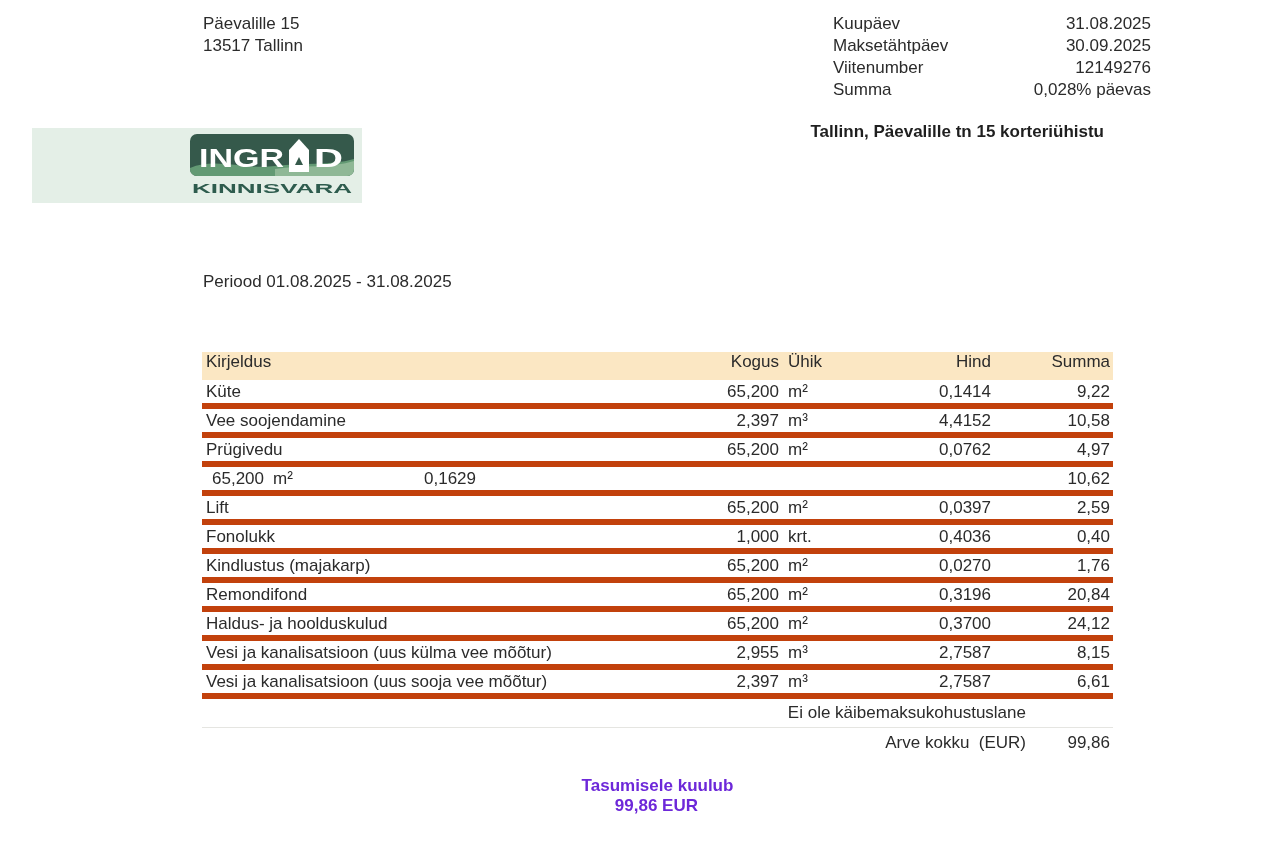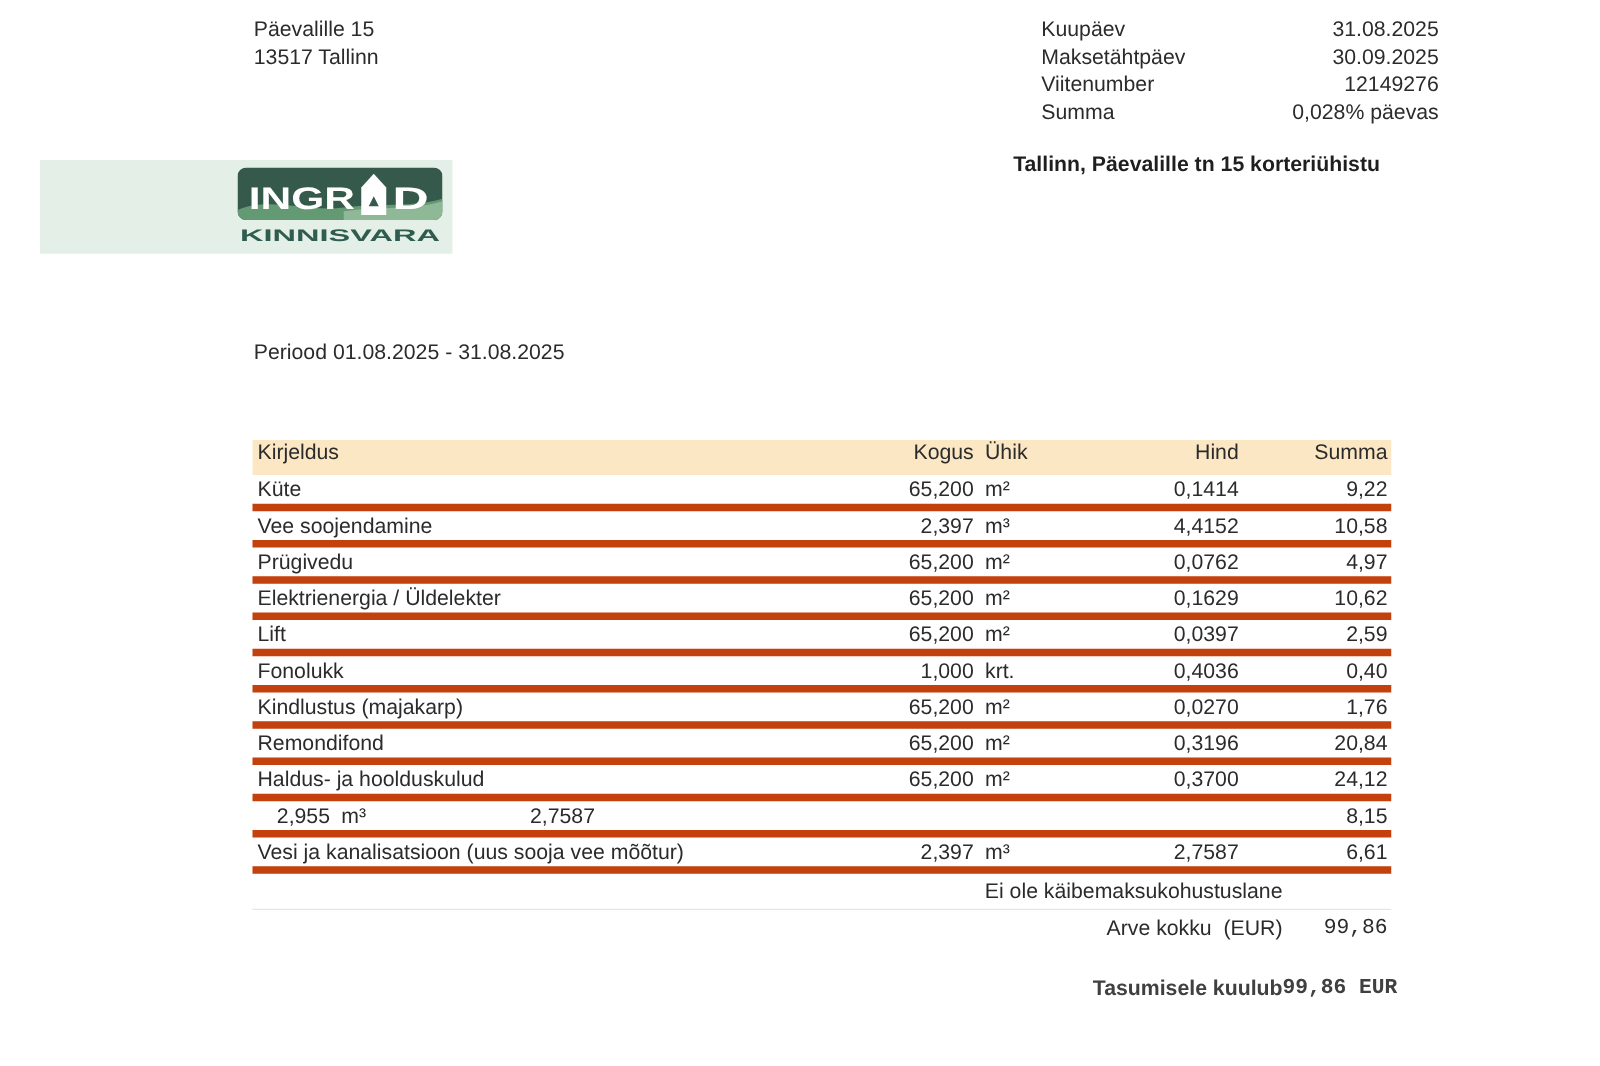--- a/index.html
+++ b/index.html
@@ -67,27 +67,27 @@
   .c4 { width: 146px; text-align: right; }
   .c5 { flex: 1; text-align: right; padding-right: 3px; }
 
   .total-row {
     display: flex; align-items: center;
     height: 29px;
     box-sizing: border-box;
   }
   .total-row.bordered { border-bottom: 1px solid #e5e5e1; }
   .total-label { flex: 1; text-align: right; white-space: pre; }
-  .total-value { width: 84px; text-align: right; padding-right: 3px; white-space: pre; font-family: Liberation Mono, monospace; }
+  .total-value { width: 84px; text-align: right; padding-right: 3px; white-space: pre; }
 
   
   .bottom-totals {
     position: absolute; left: 202px; top: 776px; width: 911px;
   }
-  .bold-row { font-weight: bold; color: #404040; }
+  .bold-row { font-weight: bold; color: #6d28d9; flex-direction: column; }
 </style>
 </head>
 <body>
 
 <div class="address-block">
   <div>Päevalille 15</div>
   <div>13517 Tallinn</div>
 </div>
 
 <div class="meta-block">
@@ -161,21 +161,20 @@
 
   <div class="tr">
     <span class="c1">Prügivedu</span>
     <span class="c2">65,200</span>
     <span class="c3">m²</span>
     <span class="c4">0,0762</span>
     <span class="c5">4,97</span>
   </div>
 
   <div class="tr">
-    <span class="c1">Elektrienergia / Üldelekter</span>
     <span class="c2">65,200</span>
     <span class="c3">m²</span>
     <span class="c4">0,1629</span>
     <span class="c5">10,62</span>
   </div>
 
   <div class="tr">
     <span class="c1">Lift</span>
     <span class="c2">65,200</span>
     <span class="c3">m²</span>
@@ -209,20 +208,21 @@
 
   <div class="tr">
     <span class="c1">Haldus- ja hoolduskulud</span>
     <span class="c2">65,200</span>
     <span class="c3">m²</span>
     <span class="c4">0,3700</span>
     <span class="c5">24,12</span>
   </div>
 
   <div class="tr">
+    <span class="c1">Vesi ja kanalisatsioon (uus külma vee mõõtur)</span>
     <span class="c2">2,955</span>
     <span class="c3">m³</span>
     <span class="c4">2,7587</span>
     <span class="c5">8,15</span>
   </div>
 
   <div class="tr">
     <span class="c1">Vesi ja kanalisatsioon (uus sooja vee mõõtur)</span>
     <span class="c2">2,397</span>
     <span class="c3">m³</span>

